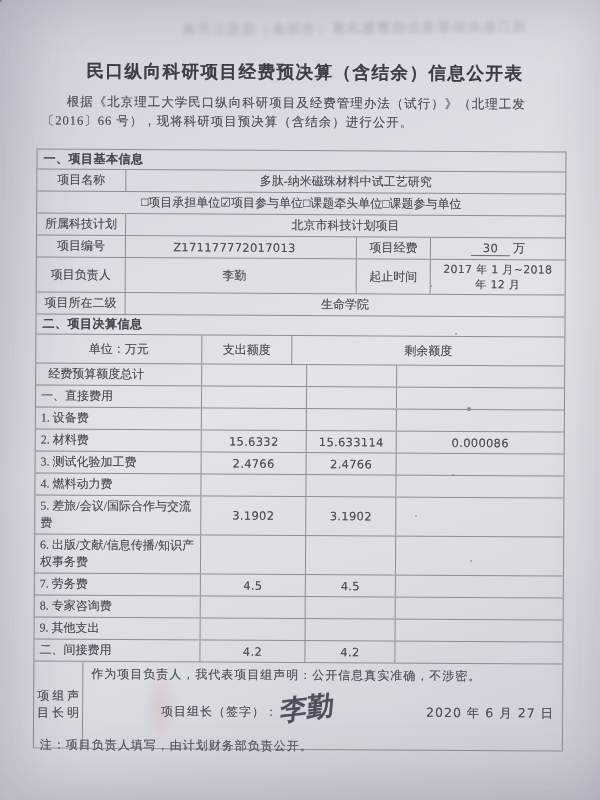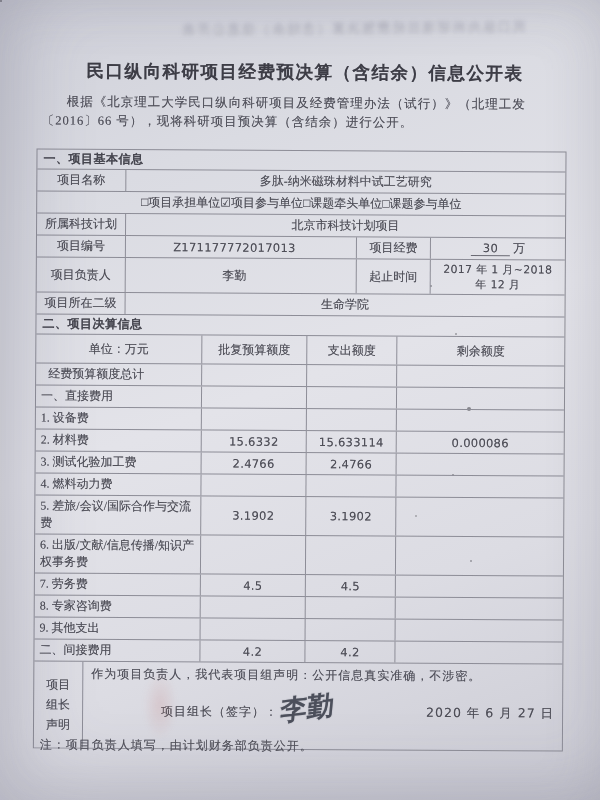--- a/index.html
+++ b/index.html
@@ -56,21 +56,21 @@
   .c-sub{width:74px;flex:none;margin-left:13px;}
   
   .b-lab{width:165px;flex:none;justify-content:flex-start;text-align:left;}
   .b-app{width:105px;flex:none;}
   .b-spe{width:90px;flex:none;}
   .b-rem{flex:1;}
   .num{font-family:"DejaVu Sans","Liberation Sans",sans-serif;font-size:11.5px;letter-spacing:.3px;}
   .u{border-bottom:1px solid #6a6a74;padding:0 12px;}
   
   .dec{min-height:86px;}
-  .dec-side{width:48px;flex:none;flex-direction:column;justify-content:center;gap:3px;font-size:12px;}
+  .dec-side{width:48px;flex:none;flex-direction:row;justify-content:center;gap:3px;font-size:12px;}
   .dec-main{flex:1;flex-direction:column;align-items:stretch;justify-content:flex-start;padding:4px 8px;position:relative;}
   .dec-statement{text-align:left;letter-spacing:1px;color:#50505a;}
   .sign-row{display:flex;align-items:center;margin-top:14px;}
   .sign-label{margin-left:70px;letter-spacing:1px;}
   .sig{
     display:inline-block;font-family:"DejaVu Serif",serif;
     font-size:27px;font-weight:bold;color:rgba(62,66,78,.82);
     transform:rotate(-7deg) skewX(-12deg);margin:-8px 0 0 2px;
     text-shadow:0 0 1px rgba(62,66,78,.5);
   }
@@ -133,21 +133,20 @@
       <div class="row h22">
         <div class="cell c-lab">项目所在二级</div>
         <div class="cell c-val">生命学院</div>
       </div>
 
       <div class="row">
         <div class="cell sec" style="flex:1;justify-content:flex-start;">二、项目决算信息</div>
       </div>
       <div class="row h28">
         <div class="cell b-lab" style="justify-content:center;">单位：万元</div>
-        <div class="cell b-app">批复预算额度</div>
         <div class="cell b-spe">支出额度</div>
         <div class="cell b-rem">剩余额度</div>
       </div>
 
       <div class="row h22">
         <div class="cell b-lab" style="padding-left:12px;">经费预算额度总计</div>
         <div class="cell b-app num"></div>
         <div class="cell b-spe num"></div>
         <div class="cell b-rem num"></div>
       </div>

